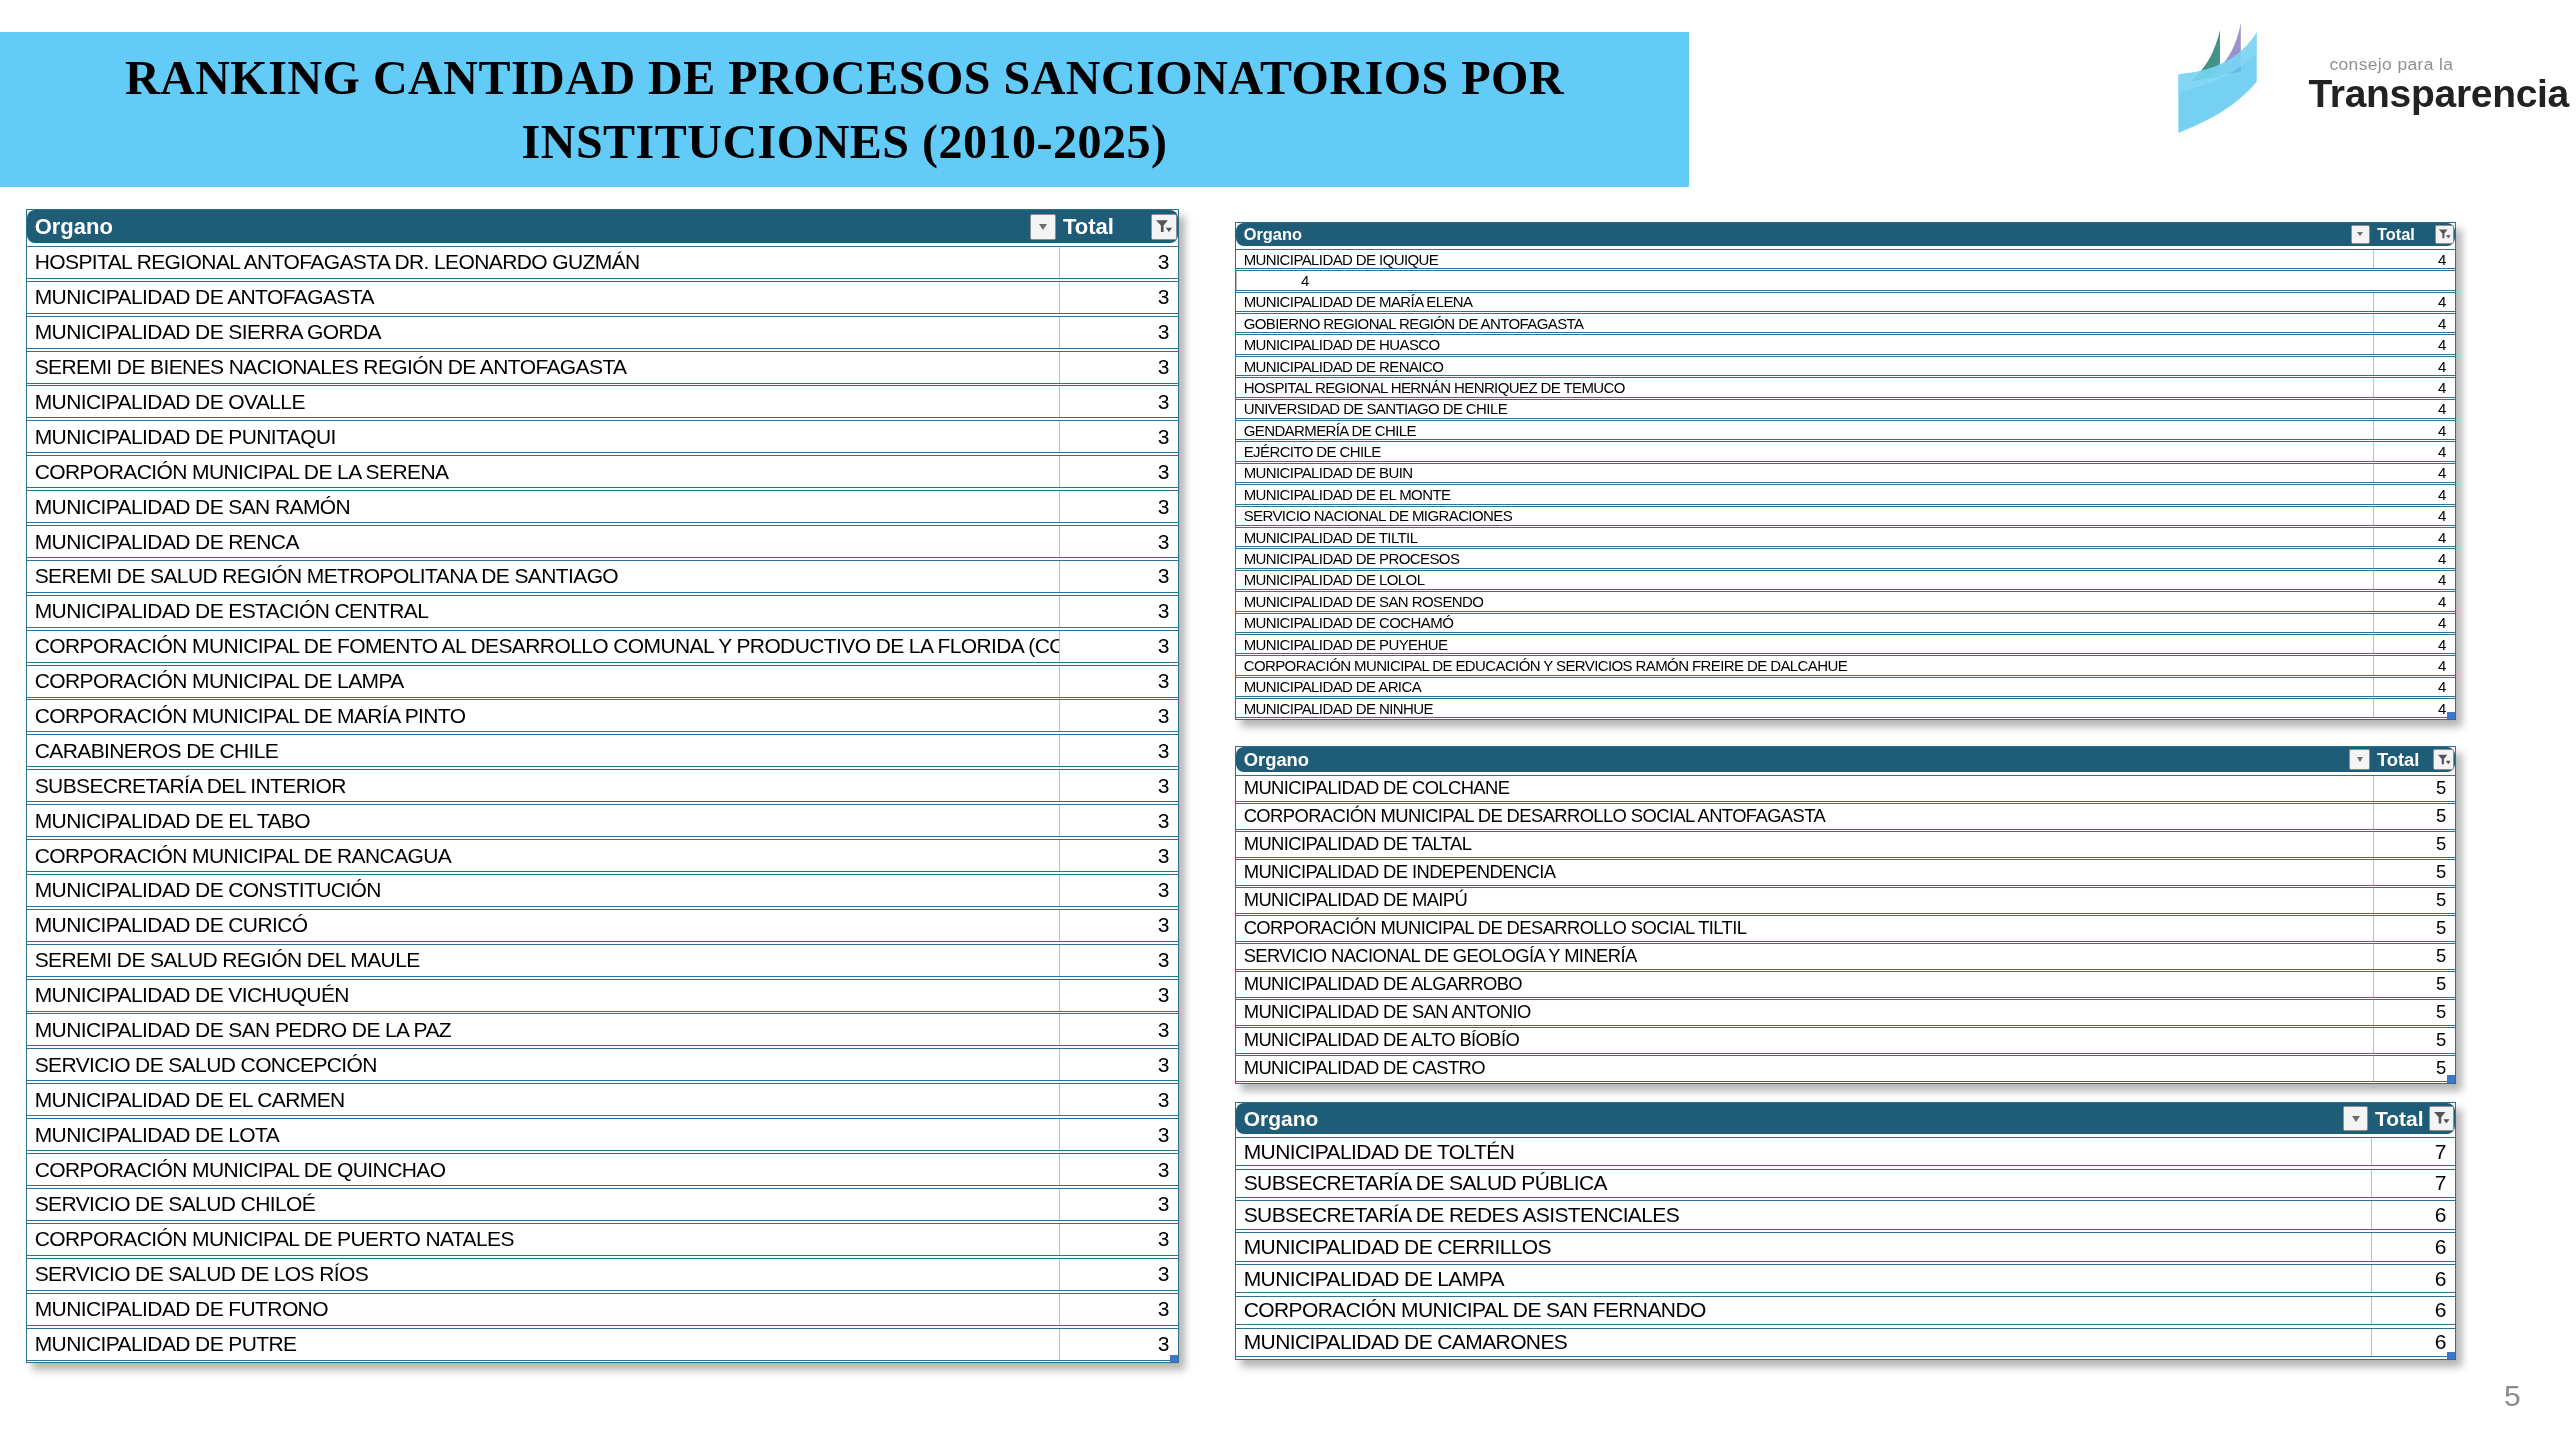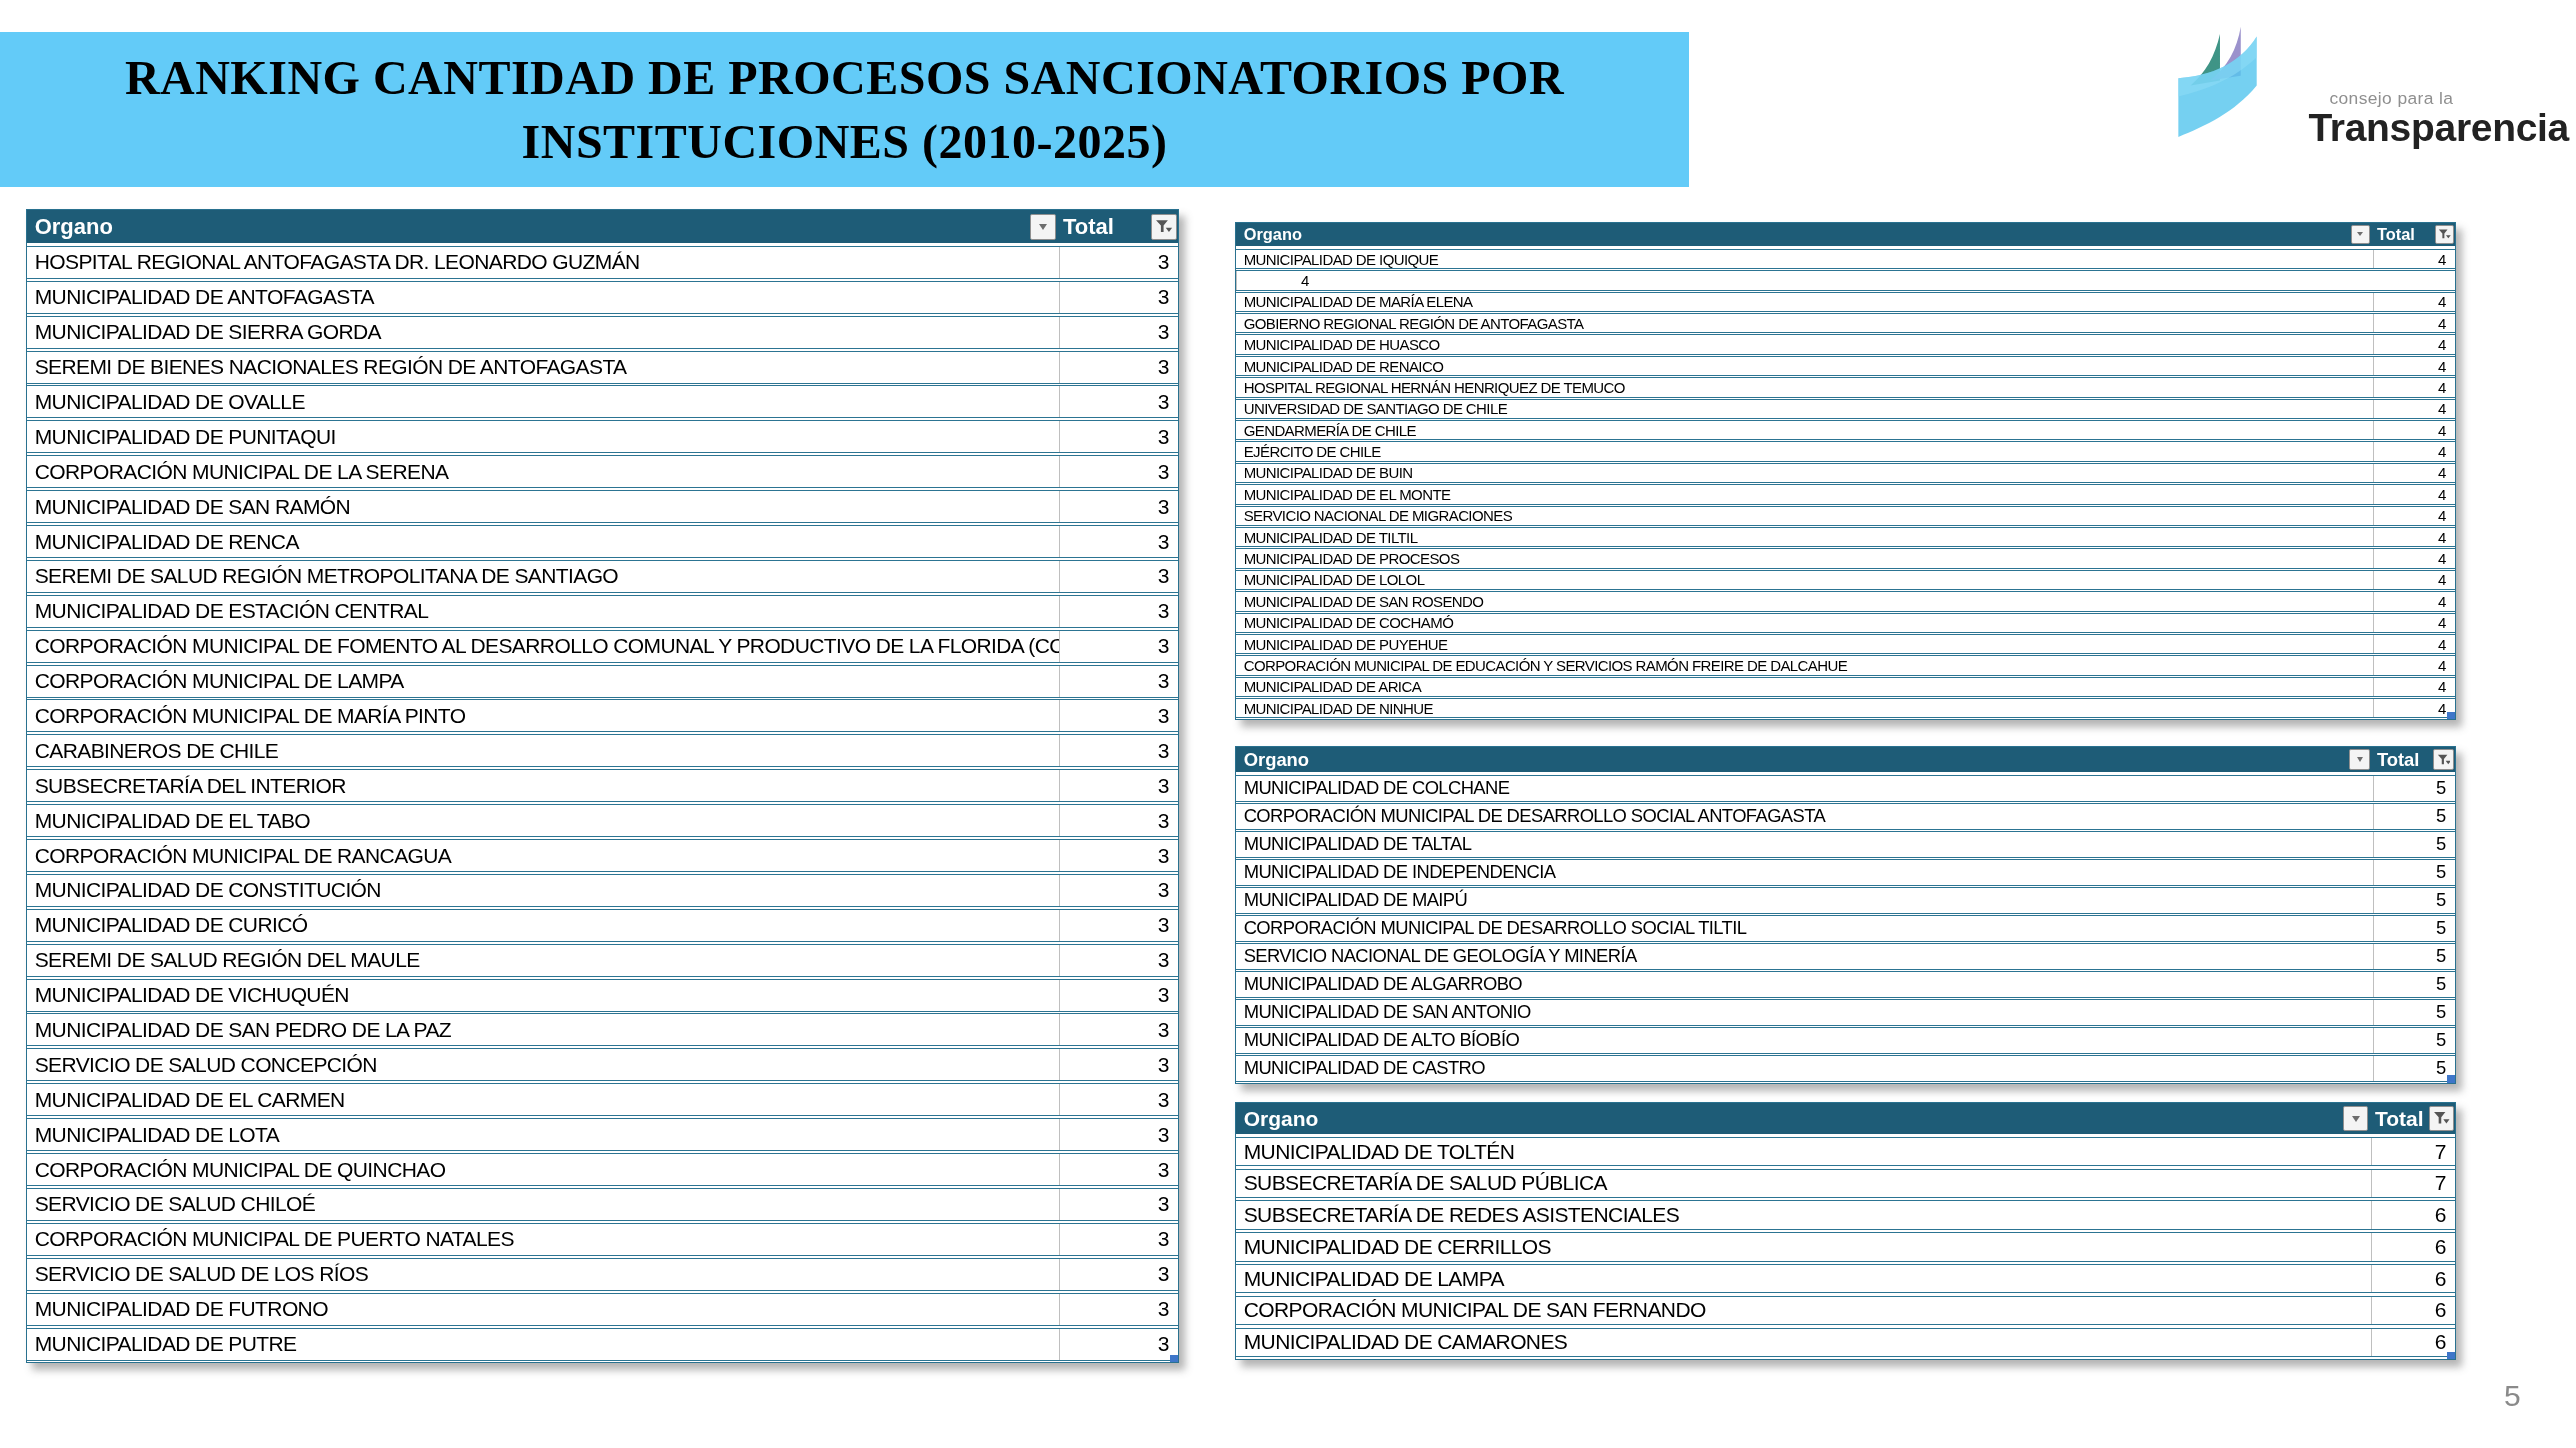--- a/index.html
+++ b/index.html
@@ -14,38 +14,38 @@
     background:#63cbf8;display:flex;flex-direction:column;
     justify-content:center;align-items:center;
   }
   .banner .tline{
     font-family:"Liberation Serif",serif;font-weight:bold;font-size:48px;
     line-height:64px;color:#000;text-align:center;letter-spacing:0.5px;
   }
 
   
   .logo{position:absolute;left:2171px;top:13.5px;width:398px;height:135px;
-    display:flex;align-items:flex-end;gap:15px;}
+    display:flex;align-items:center;gap:15px;}
   .logo-text{display:flex;flex-direction:column;line-height:1.05;margin-top:7.7px}
   .logo-tagline{color:#8f8f8f;font-size:17.4px;letter-spacing:0.4px;padding-left:21px}
   .logo-name{color:#222;font-size:39px;font-weight:bold;letter-spacing:-0.3px}
 
   
   .tbl{
     position:absolute;background:#fff;border:1.9px solid #29718f;
     box-shadow:5.8px 6.8px 7.7px rgba(90,90,90,.45);
   }
   .t1{left:26px;  top:209px; width:1151px;--totw:119px;--headh:33px;--hfs:22px;--btn:26px;--rowh:31px;  --gap:1.9px;  --bw:1.4px;--fs:21px}
   .t2{left:1235px;top:222px; width:1219px;--totw:82px; --headh:23px;--hfs:16.4px;--btn:19.3px;--rowh:18.4px;  --gap:1px;  --bw:1px;  --fs:15px}
   .t3{left:1235px;top:746px; width:1219px;--totw:82px; --headh:25px;--hfs:18.4px;--btn:21px;--rowh:25px;--gap:1px;  --bw:1px;  --fs:18.4px}
   .t4{left:1235px;top:1102px;width:1219px;--totw:84px; --headh:31px;--hfs:21px;--btn:25px;--rowh:27.4px;--gap:2.4px;--bw:1px;  --fs:21px}
 
   .thead{
     height:var(--headh);background:#1e5c77;display:flex;align-items:stretch;
-    color:#fff;font-weight:bold;font-size:var(--hfs);margin-bottom:2.9px;
+    color:#fff;font-weight:bold;font-size:var(--hfs);margin-bottom:2.9px;border-radius:8px;
   }
   .horg{flex:1;display:flex;align-items:center;justify-content:space-between;padding:0 2.9px 0 7.7px}
   .htot{width:var(--totw);box-sizing:border-box;display:flex;align-items:center;
         justify-content:space-between;padding:0 1px 0 3.9px}
   .fbtn{
     width:var(--btn);height:var(--btn);background:#f4f4f4;border:1px solid #8f8f8f;
     border-radius:1.9px;display:flex;align-items:center;justify-content:center;
     box-sizing:border-box;flex:0 0 auto;
   }
   .caret{

